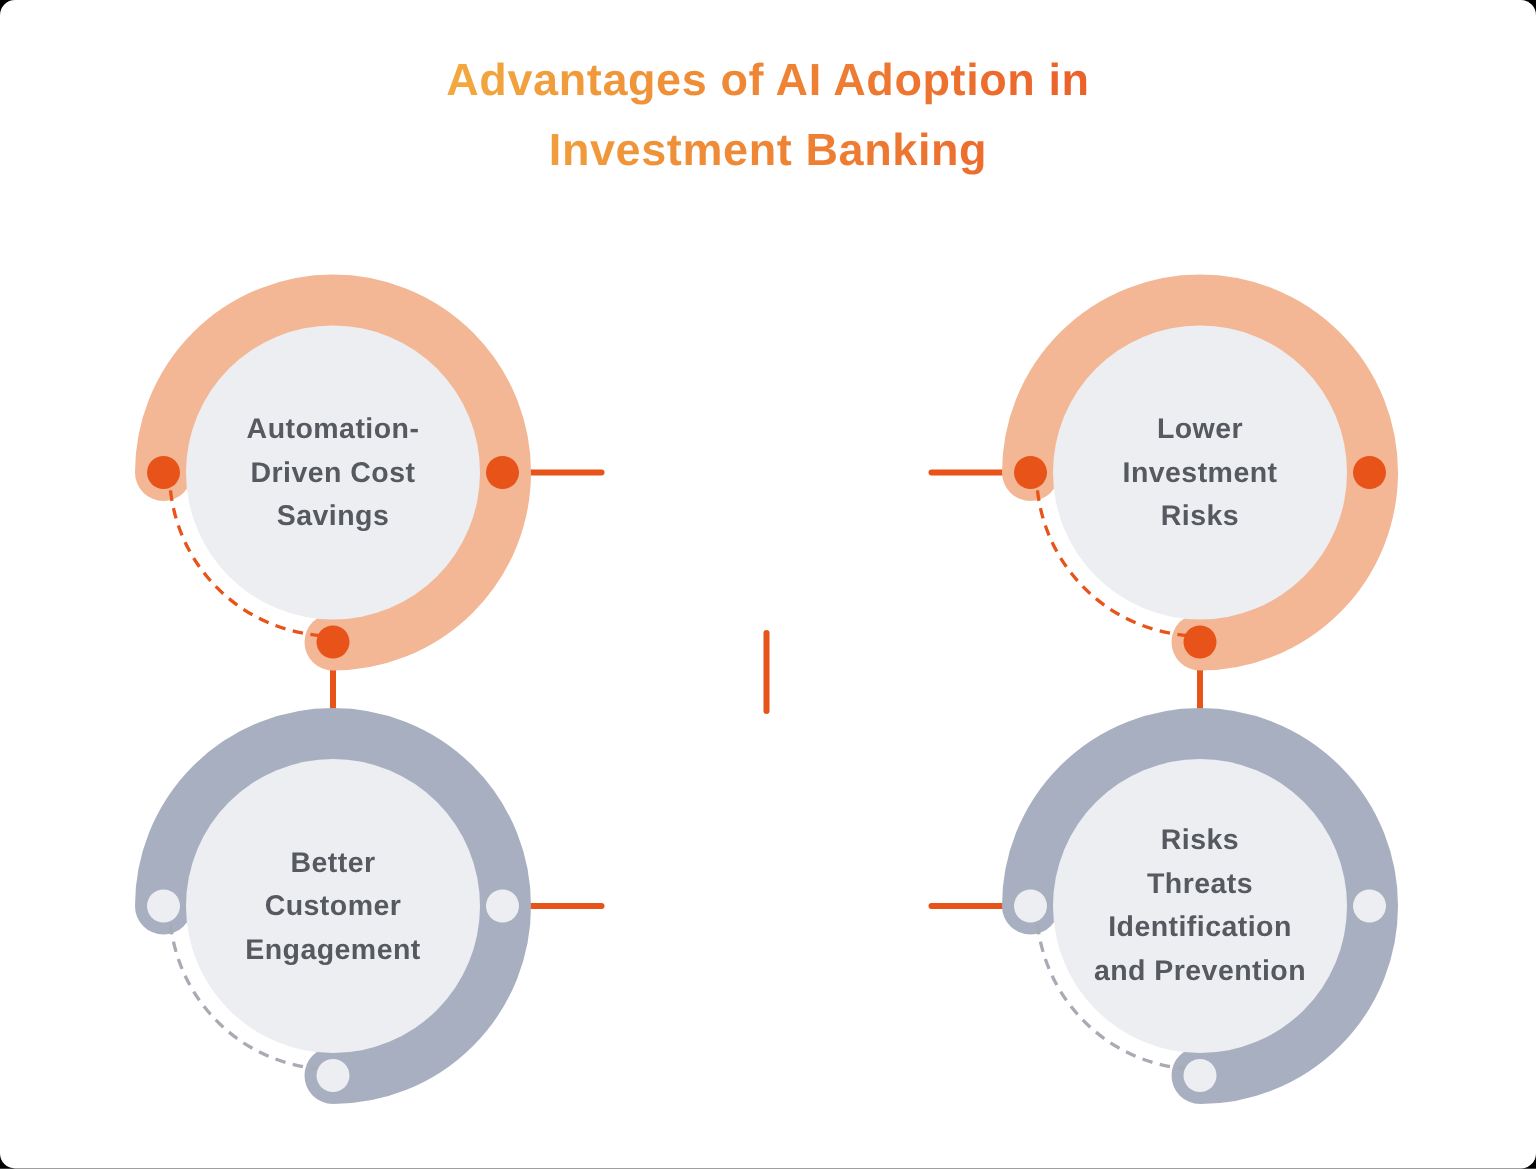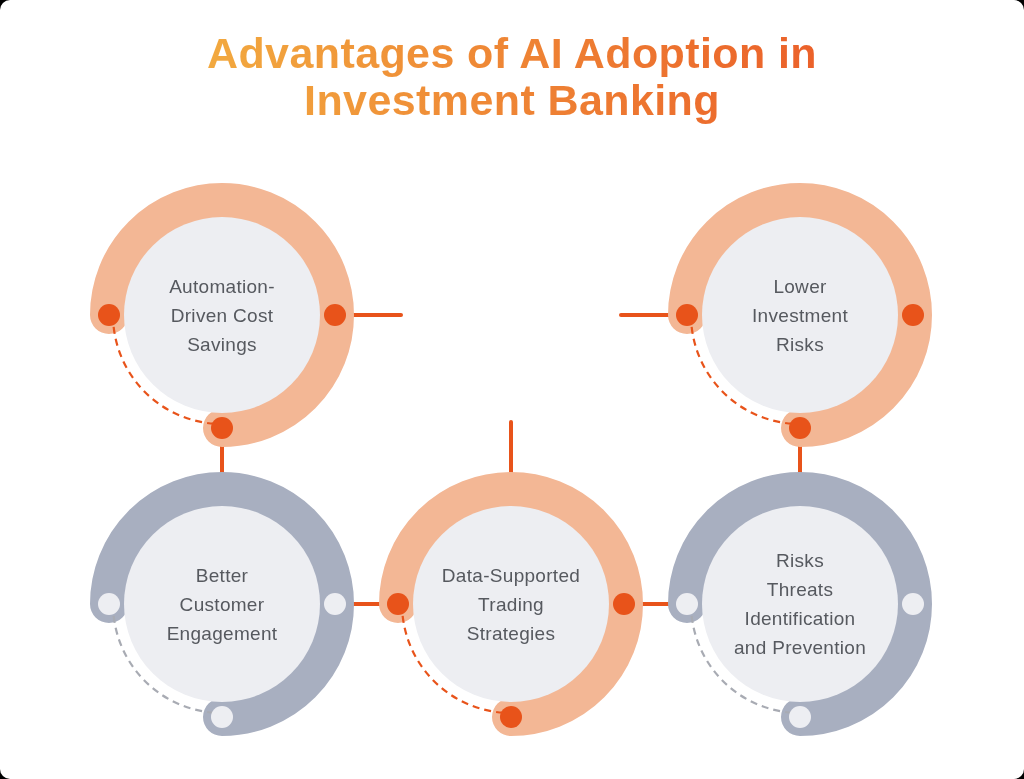--- a/index.html
+++ b/index.html
@@ -31,34 +31,35 @@
     overflow: hidden;
   }
   .title-wrap {
     position: absolute;
     top: 30px; left: 0;
     width: 100%;
     text-align: center;
   }
   .title {
     display: inline-block;
-    font-size: 43px;
+    font-size: 30px;
     font-weight: 700;
     line-height: 47px;
     letter-spacing: 0.4px;
     white-space: pre-line;
     background: linear-gradient(90deg, var(--title-gradient-start) 0%, var(--title-gradient-end) 100%);
     -webkit-background-clip: text;
     background-clip: text;
     -webkit-text-fill-color: transparent;
     color: var(--title-gradient-end);
   }
   .diagram {
     position: absolute;
     inset: 0;
+    font-weight: bold;
   }
   .conn {
     position: absolute;
     background: var(--accent-orange);
     border-radius: 2px;
   }
   .conn.h { height: 4px; }
   .conn.v { width: 4px; }
   .node {
     position: absolute;
@@ -145,33 +146,20 @@
         <path class="dash orange" d="M31,140 A109,109 0 0 0 140,249"></path>
         <circle class="dot orange" cx="27" cy="140" r="11"></circle>
         <circle class="dot orange" cx="140" cy="253" r="11"></circle>
         <circle class="dot orange" cx="253" cy="140" r="11"></circle>
       </svg>
       <div class="label">Lower
 Investment
 Risks</div>
     </div>
 
-    <div class="node" style="left:371px; top:464px;">
-      <svg width="280" height="280" viewBox="0 0 280 280">
-        <path class="ring salmon" d="M27,140 A113,113 0 1 1 140,253"></path>
-        <circle class="inner" cx="140" cy="140" r="98"></circle>
-        <path class="dash orange" d="M31,140 A109,109 0 0 0 140,249"></path>
-        <circle class="dot orange" cx="27" cy="140" r="11"></circle>
-        <circle class="dot orange" cx="140" cy="253" r="11"></circle>
-        <circle class="dot orange" cx="253" cy="140" r="11"></circle>
-      </svg>
-      <div class="label">Data-Supported
-Trading
-Strategies</div>
-    </div>
 
     <div class="node" style="left:660px; top:464px;">
       <svg width="280" height="280" viewBox="0 0 280 280">
         <path class="ring gray" d="M27,140 A113,113 0 1 1 140,253"></path>
         <circle class="inner" cx="140" cy="140" r="98"></circle>
         <path class="dash gray" d="M31,140 A109,109 0 0 0 140,249"></path>
         <circle class="dot white" cx="27" cy="140" r="11"></circle>
         <circle class="dot white" cx="140" cy="253" r="11"></circle>
         <circle class="dot white" cx="253" cy="140" r="11"></circle>
       </svg>

